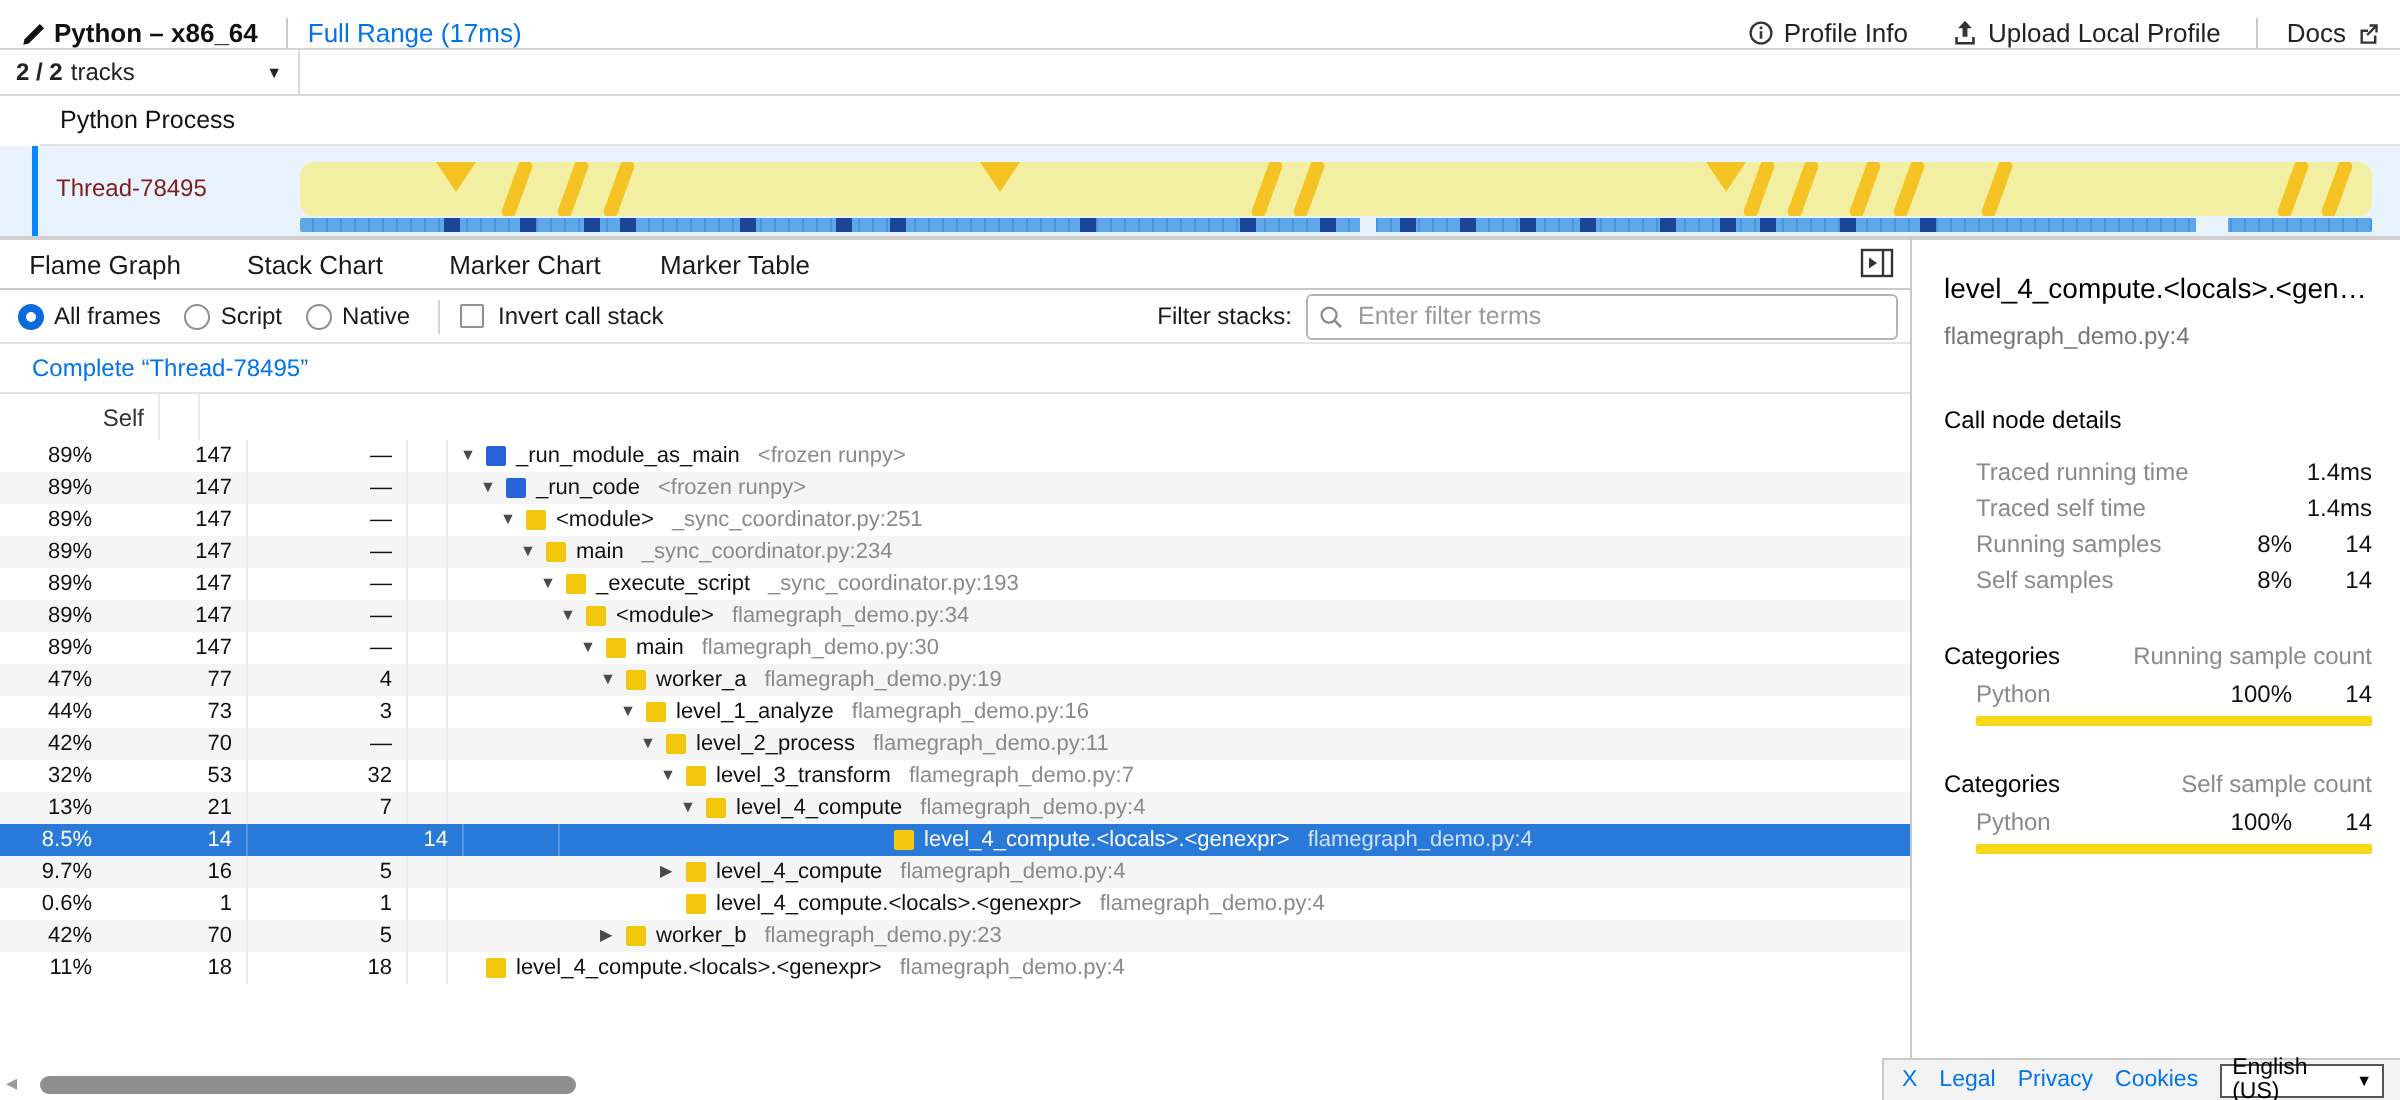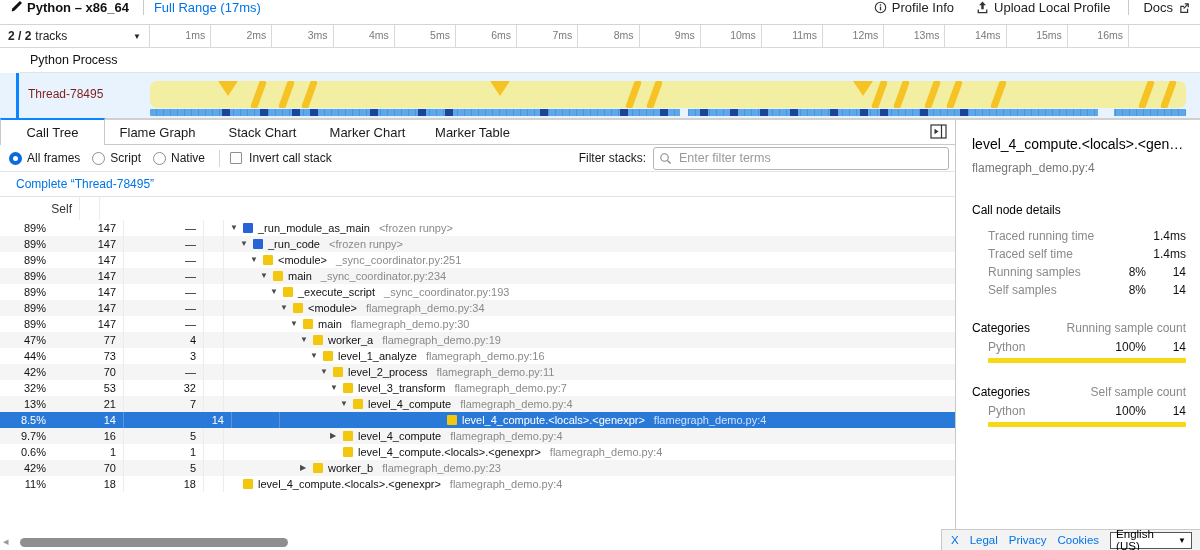--- a/index.html
+++ b/index.html
@@ -1,20 +1,20 @@
 <!DOCTYPE html>
 <html><head>
 <meta charset="utf-8">
 <style>
   * { margin:0; padding:0; box-sizing:border-box; }
   body { font-family:"Liberation Sans", sans-serif; background:#fff; }
   .app { position:relative; width:1200px; height:550px; background:#fff; overflow:hidden; font-family:"Liberation Sans", sans-serif; }
 
   
-  .hdr { position:absolute; top:0; left:0; width:1200px; height:25px; border-bottom:1px solid #d4d4d4; display:flex; align-items:flex-start; padding:0 10px; font-size:13px; }
+  .hdr { position:absolute; top:0; left:0; width:1200px; height:25px; border-bottom:1px solid #d4d4d4; display:flex; align-items:flex-end; padding:0 10px; font-size:13px; }
   .hdr .title { font-weight:bold; color:#111; margin:0 4px; }
   .hdr .vsep { width:1px; height:15px; background:#c9c9c9; margin:0 10px; }
   .link { color:#0074e8; text-decoration:none; cursor:pointer; }
   .hdr .spacer { flex:1; }
   .hdr-btn { display:flex; align-items:center; gap:5px; color:#222; margin-left:22px; cursor:pointer; }
 
   
   .ruler { position:absolute; top:25px; left:0; width:1200px; height:23px; border-bottom:1px solid #d8d8d8; display:flex; }
   .tracks-cell { width:150px; height:100%; border-right:1px solid #d8d8d8; display:flex; align-items:center; padding:0 8px; font-size:12px; color:#222; }
   .tracks-cell .cnt { font-weight:bold; margin-right:4px; }
@@ -149,38 +149,20 @@
         </svg>
     </span>
   </div>
 
   <div class="ruler">
     <div class="tracks-cell">
       <span class="cnt">2 / 2</span>
       <span>tracks</span>
       <span class="car">▼</span>
     </div>
-    <div class="ticks" id="ticks">
-        <div class="tick">1ms</div>
-        <div class="tick">2ms</div>
-        <div class="tick">3ms</div>
-        <div class="tick">4ms</div>
-        <div class="tick">5ms</div>
-        <div class="tick">6ms</div>
-        <div class="tick">7ms</div>
-        <div class="tick">8ms</div>
-        <div class="tick">9ms</div>
-        <div class="tick">10ms</div>
-        <div class="tick">11ms</div>
-        <div class="tick">12ms</div>
-        <div class="tick">13ms</div>
-        <div class="tick">14ms</div>
-        <div class="tick">15ms</div>
-        <div class="tick">16ms</div>
-      </div>
   </div>
 
   <div class="proc-row">
     <span>Python Process</span>
   </div>
   <div class="thread-row">
     <div class="thread-bar"></div>
     <div class="thread-label">Thread-78495</div>
     <div class="track-canvas">
       <div class="yband" id="yband">
@@ -223,21 +205,20 @@
           <div class="gap" style="left: 530px; width: 8px;"></div>
           <div class="gap" style="left: 948px; width: 16px;"></div>
         </div>
     </div>
   </div>
 
   <div class="bottom">
     <div class="panel">
       <div class="tabbar">
         <span id="tabs" style="display:flex;">
-            <span class="tab sel">Call Tree</span>
             <span class="tab">Flame Graph</span>
             <span class="tab">Stack Chart</span>
             <span class="tab">Marker Chart</span>
             <span class="tab">Marker Table</span>
           </span>
         <span class="tab-rest"></span>
         <span class="sb-toggle">
           <svg width="17" height="15" viewBox="0 0 17 15">
               <rect x="1" y="1" width="15" height="13" fill="none" stroke="#333" stroke-width="1.2"></rect>
               <line x1="11.5" y1="1" x2="11.5" y2="14" stroke="#333" stroke-width="1.2"></line>

